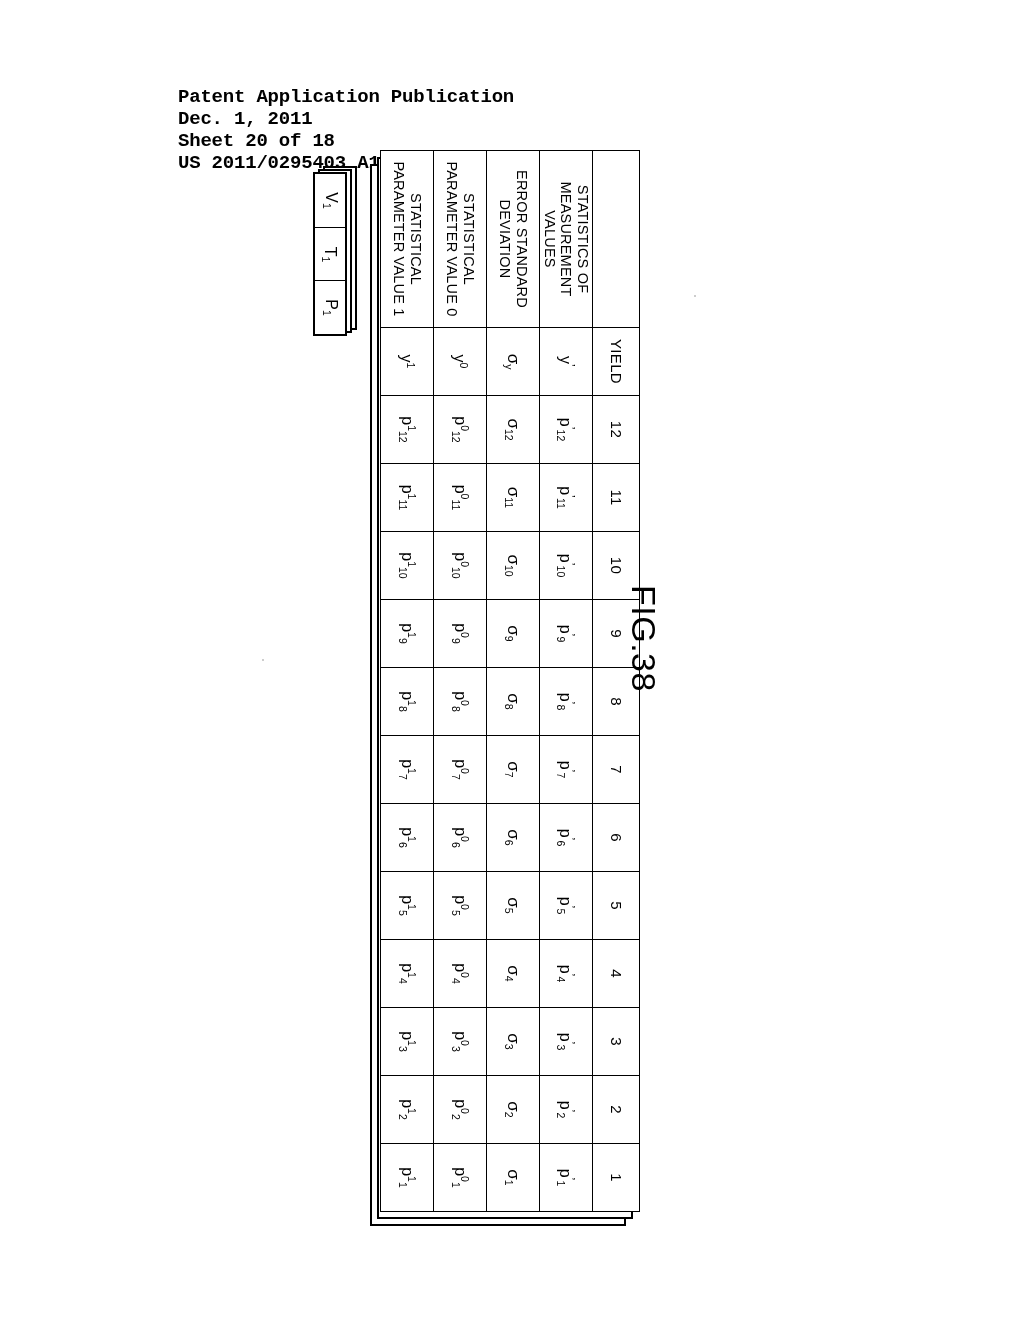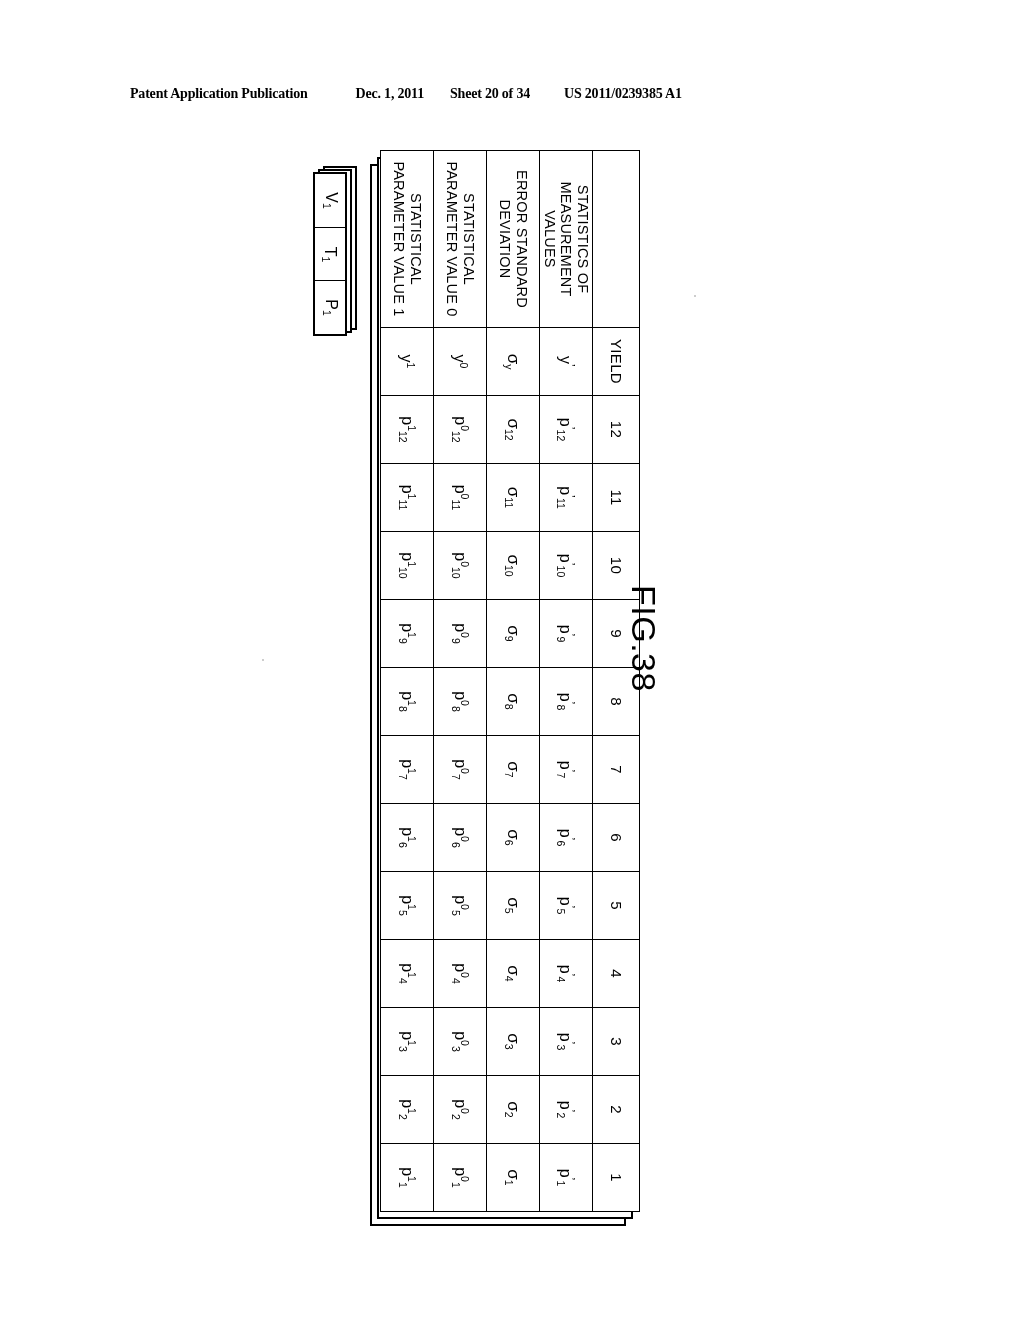--- a/index.html
+++ b/index.html
@@ -16,27 +16,28 @@
     color: #000000;
   }
 
   
   #page-header {
     position: absolute;
     left: 130px;
     top: 86px;
     width: 760px;
     height: 26px;
-    font-family: Liberation Serif, serif;
+    font-family: Liberation Mono, monospace;
     font-weight: bold;
-    font-size: 14px;
+    font-size: 19px;
     letter-spacing: -0.2px;
     white-space: nowrap;
     display: flex;
     align-items: baseline;
+    flex-direction: column;
   }
   #page-header .hdr-pub   { }
   #page-header .hdr-date  { margin-left: 48px; }
   #page-header .hdr-sheet { margin-left: 26px; }
   #page-header .hdr-num   { margin-left: 34px; }
 
   
   
   #figure-stage {
     position: absolute;
@@ -198,22 +199,22 @@
     height: 2px;
     border-radius: 50%;
   }
 </style>
 </head>
 <body>
 
 <div id="page-header">
   <span class="hdr-pub">Patent Application Publication</span>
   <span class="hdr-date">Dec. 1, 2011</span>
-  <span class="hdr-sheet">Sheet 20 of 34</span>
-  <span class="hdr-num">US 2011/0239385 A1</span>
+  <span class="hdr-sheet">Sheet 20 of 18</span>
+  <span class="hdr-num">US 2011/0295403 A1</span>
 </div>
 
 <div id="figure-stage">
 
   <div id="tab-stack">
     <div class="tab-sheet t3"></div>
     <div class="tab-sheet t2"></div>
     <div id="tab-front">
         <div class="tab-cell">
           <span>V<sub>1</sub></span>

